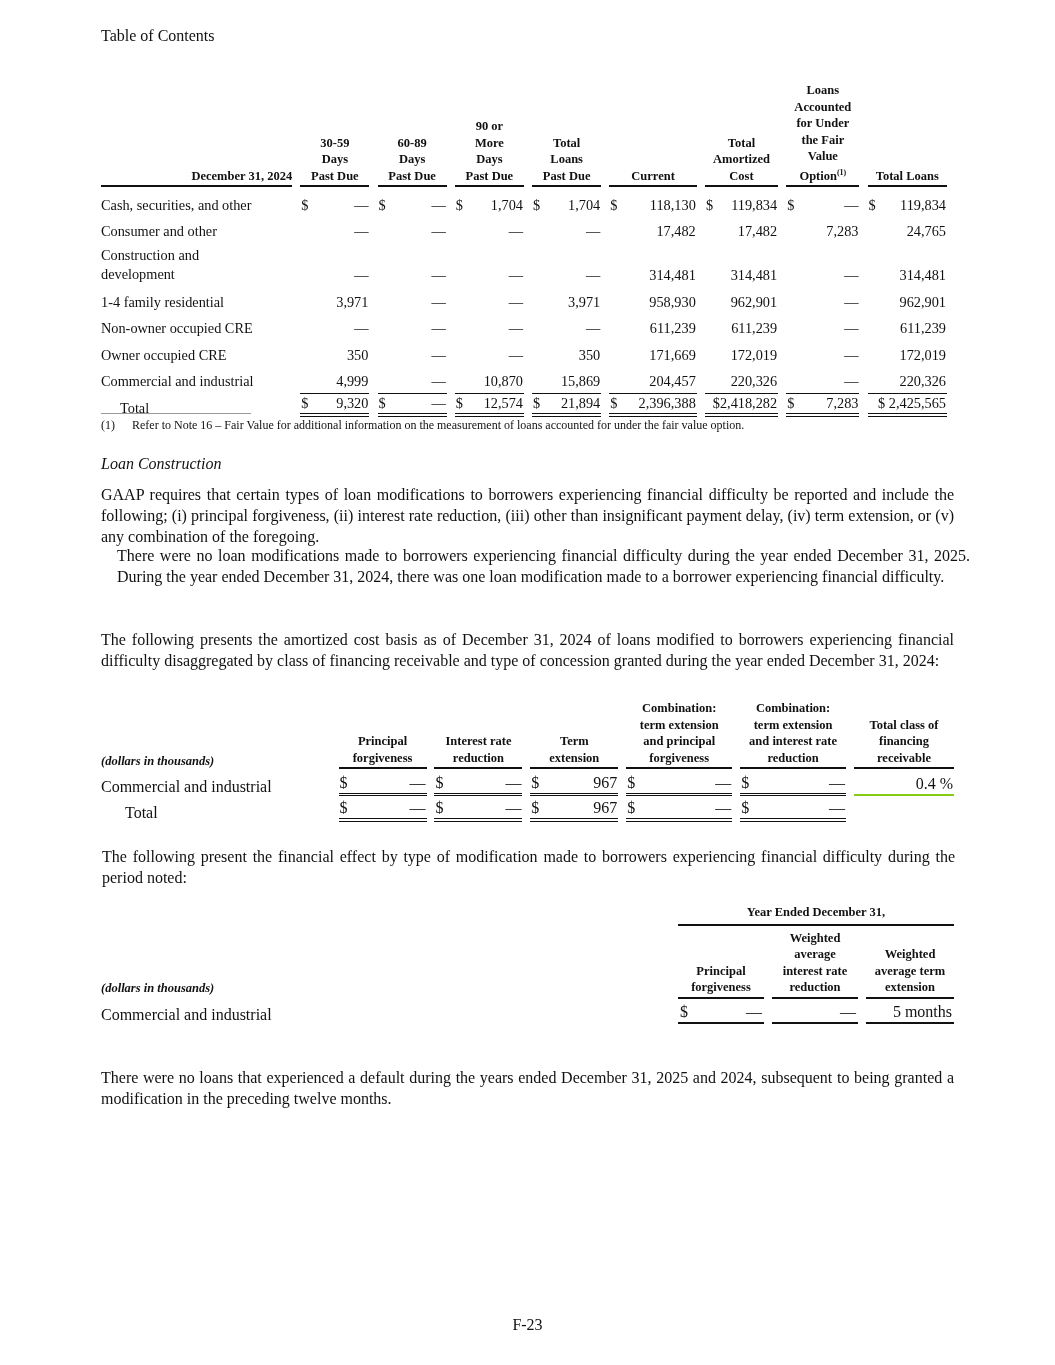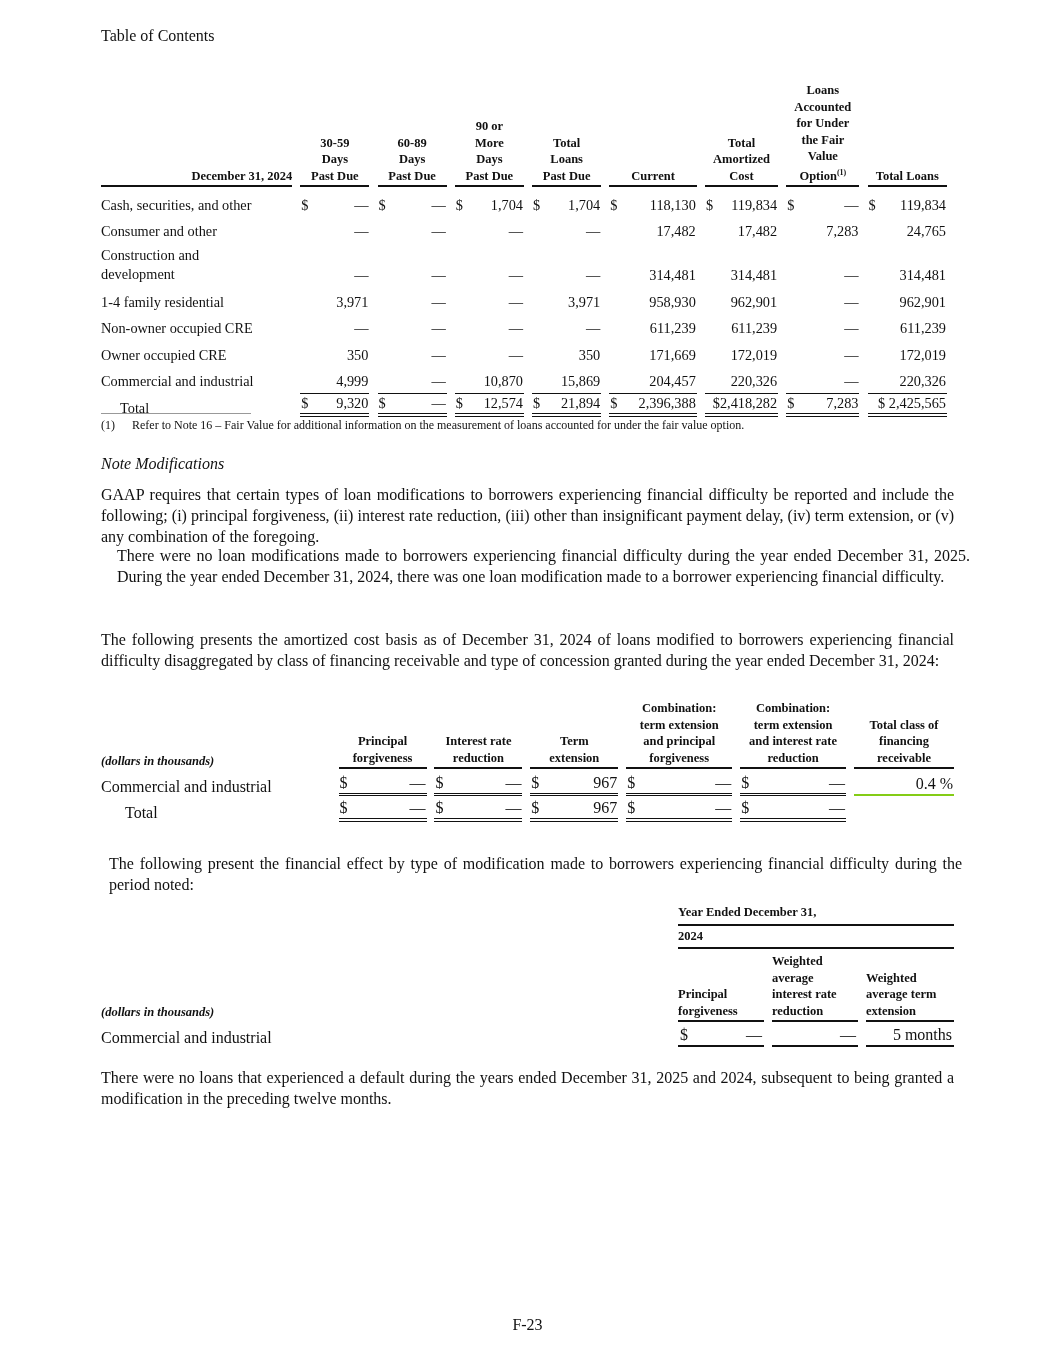--- a/index.html
+++ b/index.html
@@ -36,21 +36,21 @@
   .t2 th.lbl { text-align: left; font-style: italic; }
   .t2 th .u { display: block; border-bottom: 2px solid #111; padding-bottom: 1px; }
   .t2 td { height: 25px; vertical-align: bottom; padding-bottom: 1px; }
   .t2 .cell { display: flex; justify-content: space-between; padding: 0 1px; border-bottom: 3px double #111; padding-bottom: 1px; }
   .t2 .cell .v { text-align: right; flex: 1; }
   .t2 .gap { width: 8px; }
   .t2 tr.total td.lbl-cell { padding-left: 24px; }
   .t2 tr.total td .cell { border-bottom: 4px double #111; }
 
   .t3 { position: absolute; left: 101px; top: 902px; width: 853px; font-size: 16px; }
-  .t3 th { font-weight: bold; font-size: 12.5px; line-height: 16.5px; vertical-align: bottom; text-align: left; }
+  .t3 th { font-weight: bold; font-size: 12.5px; line-height: 16.5px; vertical-align: bottom; text-align: center; }
   .t3 th.lbl { text-align: left; font-style: italic; padding-bottom: 2px; }
   .t3 .hdr-span { border-bottom: 2px solid #111; padding-bottom: 3px; padding-top: 2px; }
   .t3 th .u { display: block; border-bottom: 2px solid #111; padding-bottom: 1px; }
   .t3 td { height: 25px; vertical-align: bottom; }
   .t3 .cell { display: flex; justify-content: space-between; border-bottom: 2px solid #111; padding: 0 2px 1px 2px; }
   .t3 .cell .v { text-align: right; flex: 1; }
   .t3 .gap { width: 8px; }
 
   .page-num { position: absolute; left: 0; width: 1055px; top: 1316px; text-align: center; font-size: 16px; }
 </style>
@@ -550,21 +550,21 @@
         </td>
     </tr>
   </tbody>
 </table>
 
 <div class="fn-rule"></div>
 <div class="fn">
   <span class="num">(1)</span><span>Refer to Note 16 – Fair Value for additional information on the measurement of loans accounted for under the fair value option.</span>
 </div>
 
-<div class="h-ital">Note Modifications</div>
+<div class="h-ital">Loan Construction</div>
 <p class="para" style="top:484px;margin:0">GAAP requires that certain types of loan modifications to borrowers experiencing financial difficulty be reported and include the following; (i) principal forgiveness, (ii) interest rate reduction, (iii) other than insignificant payment delay, (iv) term extension, or (v) any combination of the foregoing.</p>
 <p class="para" style="top:529px;margin:16px">There were no loan modifications made to borrowers experiencing financial difficulty during the year ended December 31, 2025. During the year ended December 31, 2024, there was one loan modification made to a borrower experiencing financial difficulty.</p>
 <p class="para" style="top:629px;margin:0">The following presents the amortized cost basis as of December 31, 2024 of loans modified to borrowers experiencing financial difficulty disaggregated by class of financing receivable and type of concession granted during the year ended December 31, 2024:</p>
 
 <table class="t2">
   <colgroup>
     <col style="width:230px">
     <col class="gap">
       <col style="width:88px">
     <col class="gap">
@@ -688,44 +688,39 @@
             <span>$</span>
             <span class="v">—</span>
           </div>
         </td>
       <td></td>
         <td></td>
     </tr>
   </tbody>
 </table>
 
-<p class="para" style="top:845px;margin:8px">The following present the financial effect by type of modification made to borrowers experiencing financial difficulty during the period noted:</p>
+<p class="para" style="top:845px;margin:1px">The following present the financial effect by type of modification made to borrowers experiencing financial difficulty during the period noted:</p>
 
 <table class="t3">
   <colgroup>
     <col style="width:569px">
     <col class="gap">
       <col style="width:86px">
     <col class="gap">
       <col style="width:86px">
     <col class="gap">
       <col style="width:88px">
   </colgroup>
   <thead>
     <tr>
       <th></th>
         <th></th>
       <th colspan="5" class="hdr-span">Year Ended December 31,</th>
     </tr>
     <tr>
-      <th></th>
-        <th></th>
-      <th colspan="5" class="hdr-span">2024</th>
-    </tr>
-    <tr>
       <th class="lbl">(dollars in thousands)</th>
       <th></th>
       <th style="padding-top:4px">
           <span class="u"><span>Principal</span><br><span>forgiveness</span></span>
         </th>
       <th></th>
       <th style="padding-top:4px">
           <span class="u"><span>Weighted</span><br><span>average</span><br><span>interest rate</span><br><span>reduction</span></span>
         </th>
       <th></th>

